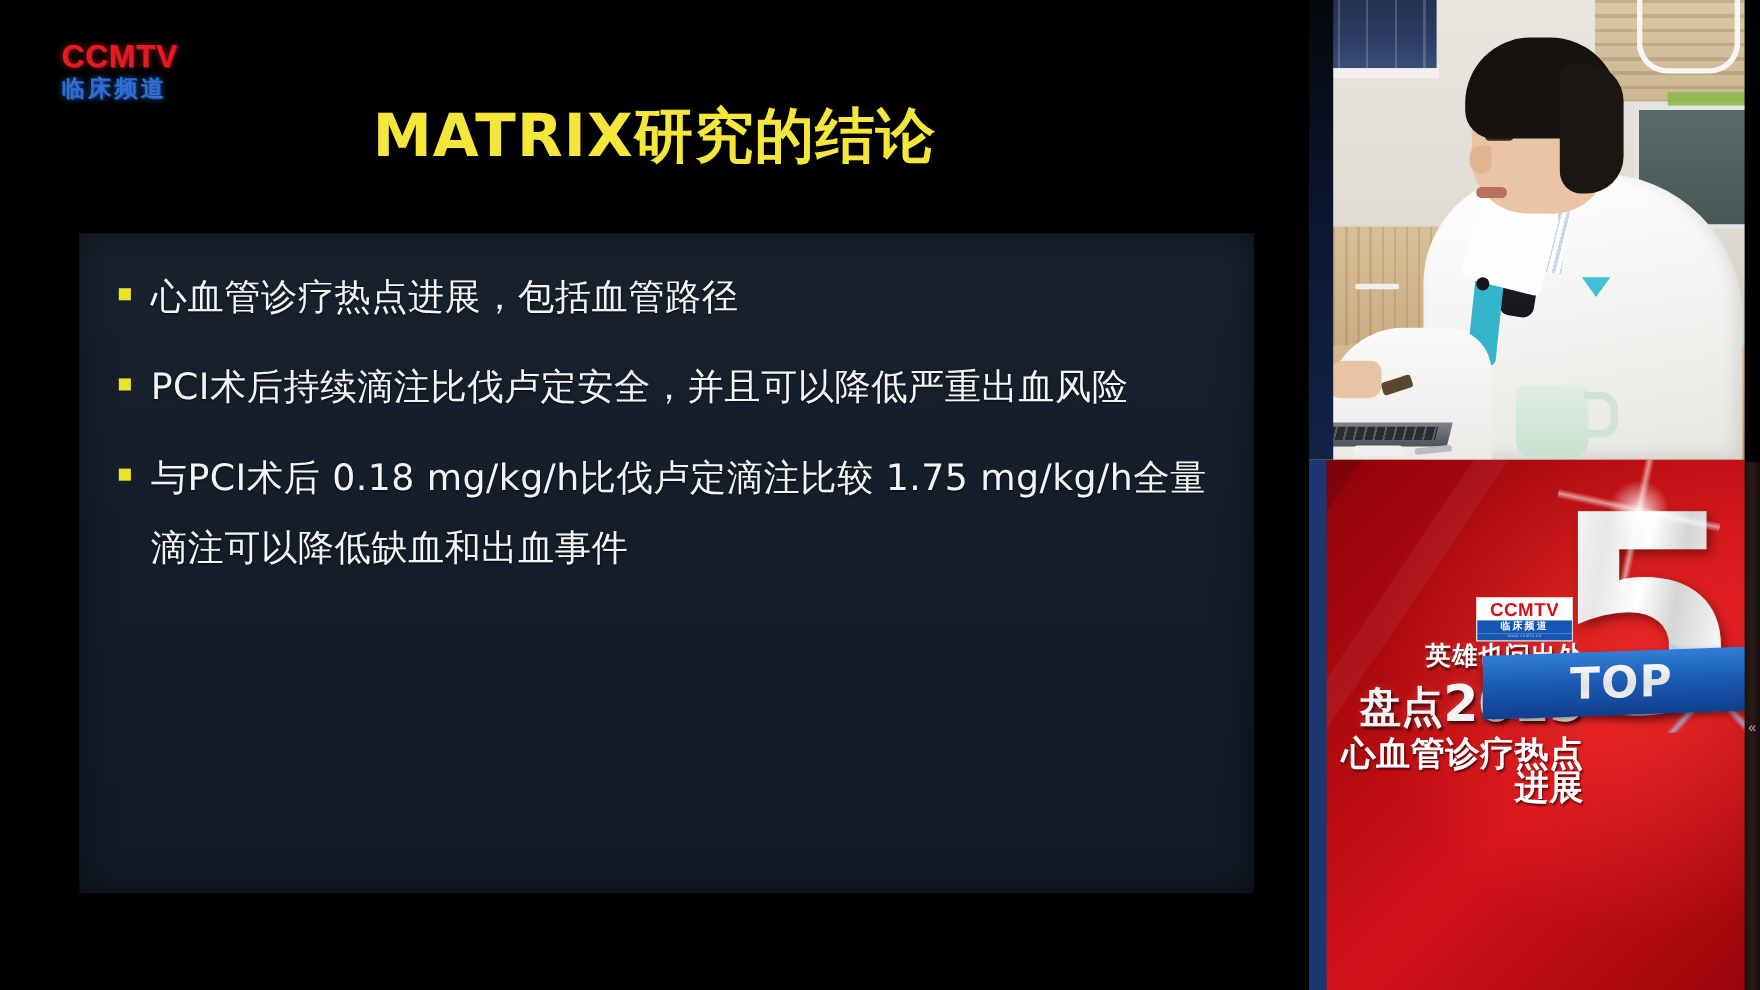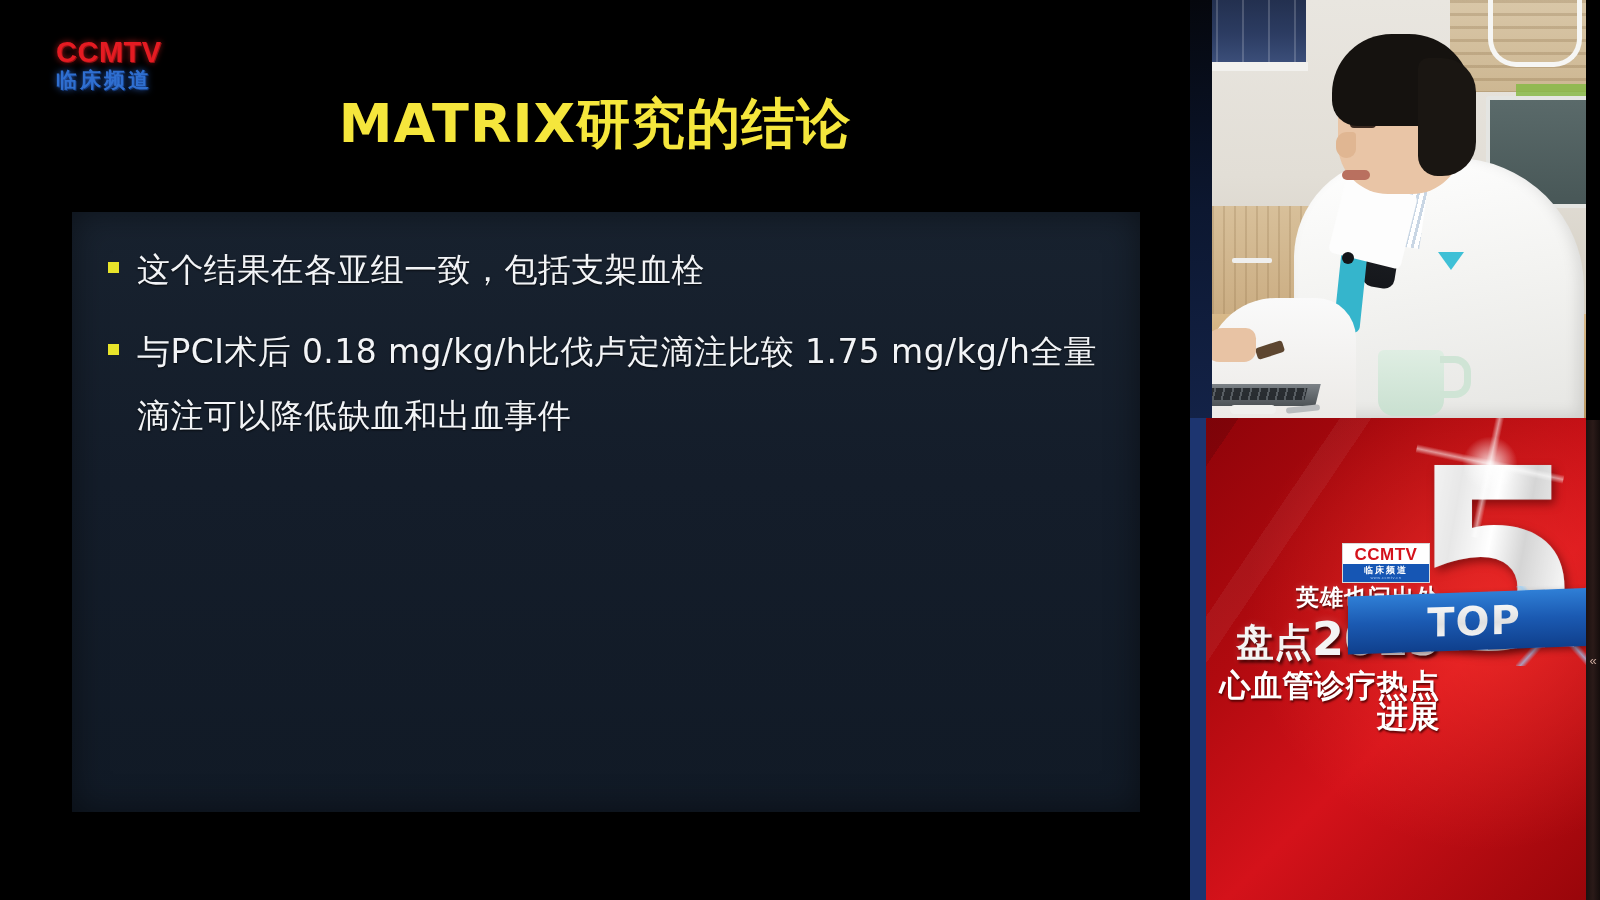--- a/index.html
+++ b/index.html
@@ -504,21 +504,25 @@
       <div class="ccmtv-main">CCMTV</div>
       <div class="ccmtv-sub">临床频道</div>
     </div>
 
     <div class="slide-title">MATRIX研究的结论</div>
 
     <div class="content-panel">
       <ul class="bullet-list">
         <li class="bullet-item">
           <span class="bullet-marker"></span>
-          <span class="bullet-text">这个结果在各亚组一致，包括支架血栓</span>
+          <span class="bullet-text">心血管诊疗热点进展，包括血管路径</span>
+        </li>
+        <li class="bullet-item">
+          <span class="bullet-marker"></span>
+          <span class="bullet-text">PCI术后持续滴注比伐卢定安全，并且可以降低严重出血风险</span>
         </li>
         <li class="bullet-item">
           <span class="bullet-marker"></span>
           <span class="bullet-text">与PCI术后 0.18 mg/kg/h比伐卢定滴注比较 1.75 mg/kg/h全量滴注可以降低缺血和出血事件</span>
         </li>
       </ul>
     </div>
   </div>
 
   <div class="right-column">

